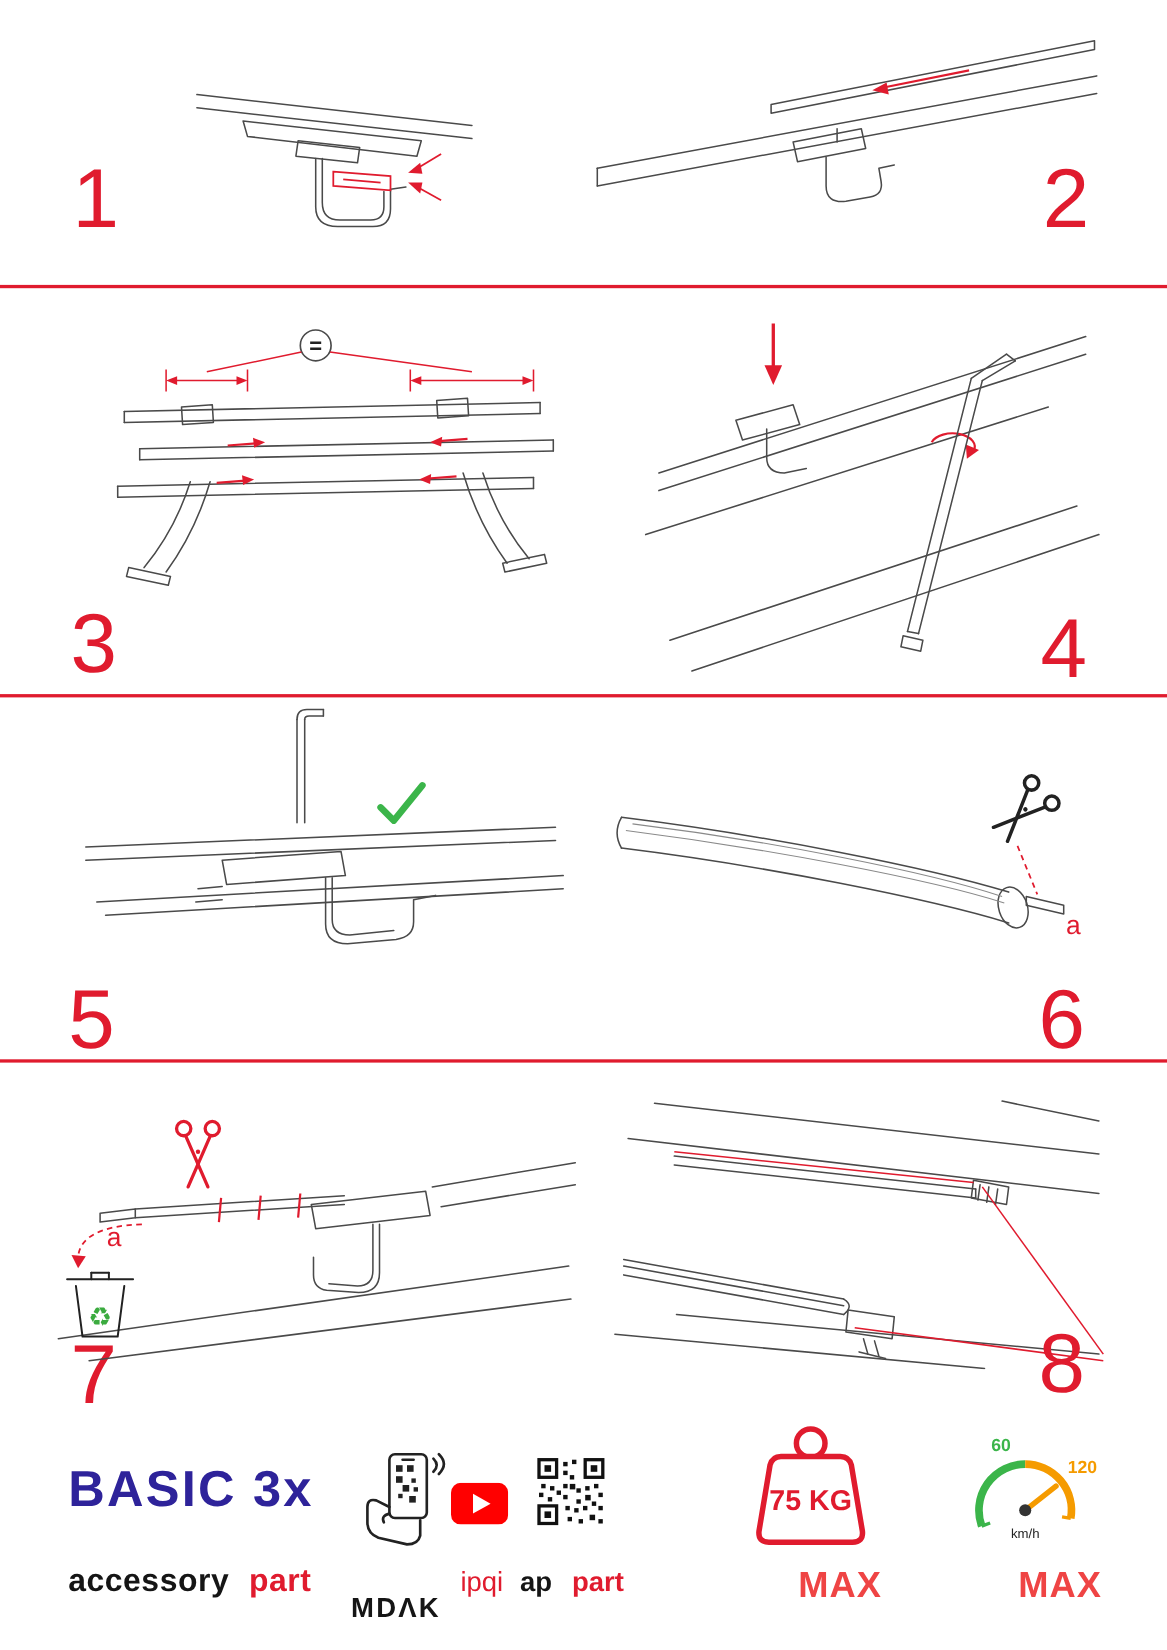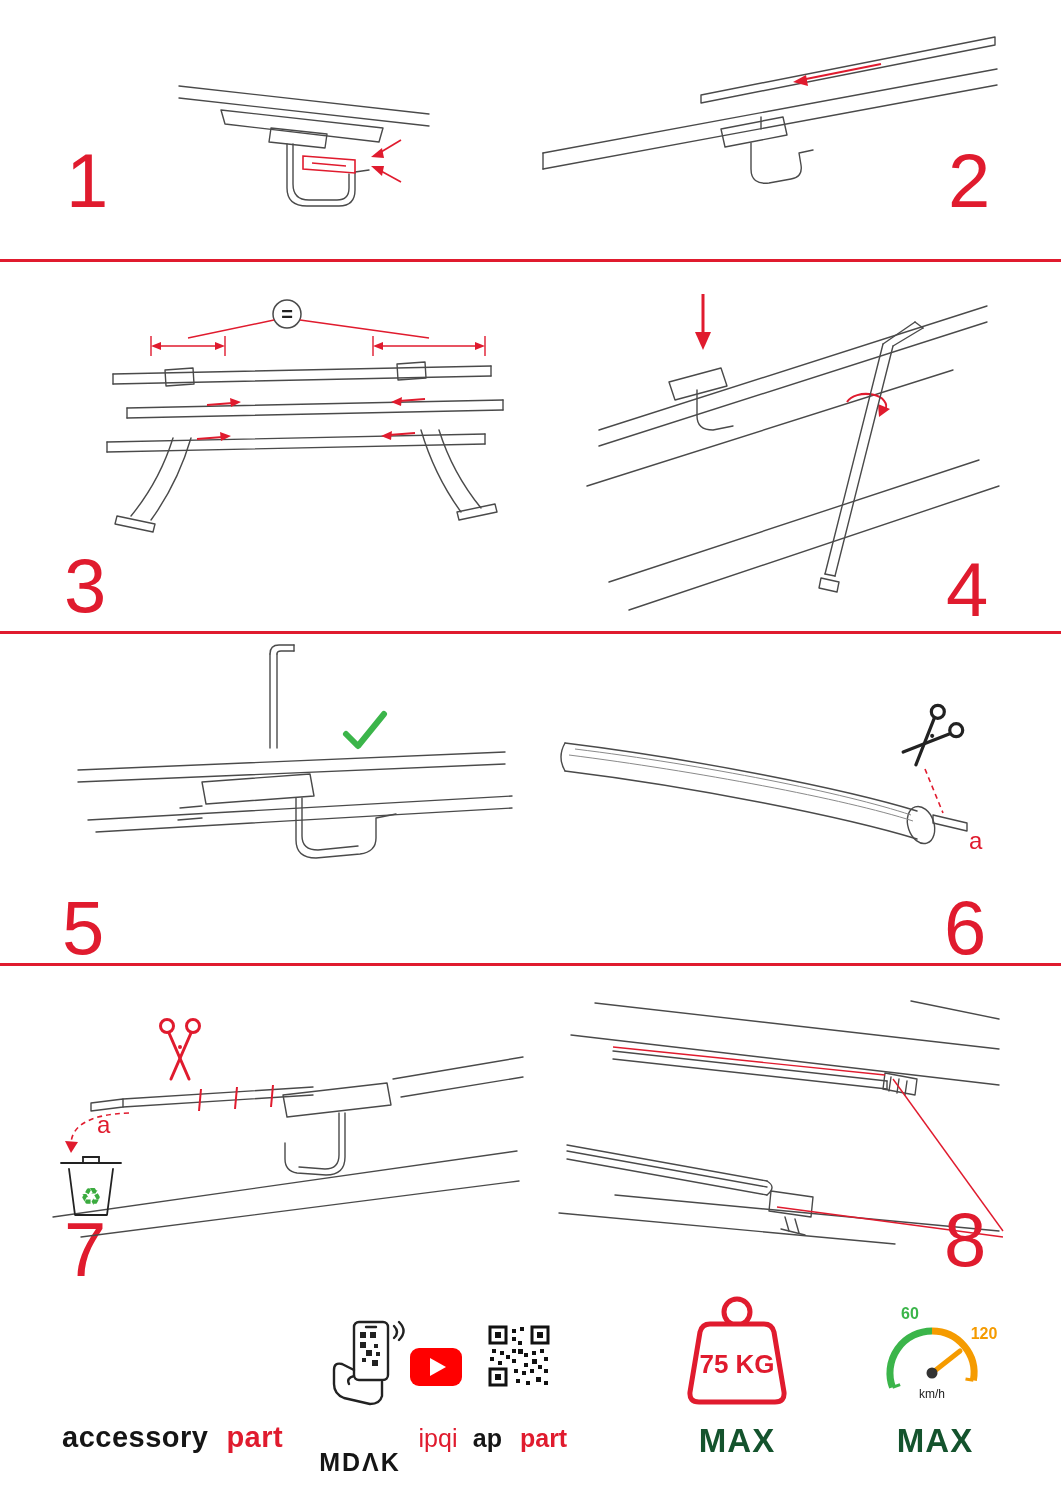--- a/index.html
+++ b/index.html
@@ -7,21 +7,21 @@
         font-family:"Liberation Sans",sans-serif;overflow:hidden;}
   .abs{position:absolute;}
   .divider{position:absolute;left:0;width:1061px;height:3px;background:#e01b2e;}
   .step-num{position:absolute;color:#e01b2e;font-size:76px;line-height:1;font-weight:400;}
   .illus{position:absolute;display:block;}
   .product-name{position:absolute;color:#2e239a;font-size:46px;font-weight:800;letter-spacing:2px;}
   .brand-line{position:absolute;font-size:29px;font-weight:700;letter-spacing:.5px;color:#151515;}
   .brand-red{color:#e01b2e;margin-left:18px;}
   .icon-label{position:absolute;text-align:center;font-size:25px;font-weight:600;color:#151515;}
   .icon-label.red{color:#e01b2e;font-weight:400;}
-  .max-label{position:absolute;text-align:center;font-size:33px;font-weight:600;color:#14532d;letter-spacing:1px;}
+  .max-label{position:absolute;text-align:right;font-size:33px;font-weight:600;color:#ef4444;letter-spacing:1px;}
 </style>
 </head>
 <body>
 
 <div class="page">
 
   <div class="step-num" style="left:66px;top:143px">1</div>
 
   <svg class="illus" style="left:175px;top:70px" width="260" height="165" viewBox="0 0 260 165">
     <g stroke="#4a4a4a" stroke-width="1.4" fill="none" stroke-linecap="round" stroke-linejoin="round">
@@ -268,20 +268,21 @@
     </g>
     <g stroke="#e01b2e" stroke-width="1.4" fill="none">
       <path d="M58 62 L330 90"></path>
       <path d="M448 246 L338 94"></path>
       <path d="M448 252 L222 222"></path>
     </g>
   </svg>
 
   <div class="step-num" style="left:944px;top:1202px">8</div>
 
+  <div class="product-name" style="left:62px;top:1326px">BASIC 3x</div>
 
   <div class="brand-line" style="left:62px;top:1421px">
     <span>accessory</span><span class="brand-red">part</span>
   </div>
 
   <svg class="abs" style="left:318px;top:1318px" width="90" height="92" viewBox="0 0 90 92">
     <g stroke="#222" stroke-width="2.4" fill="none" stroke-linecap="round" stroke-linejoin="round">
       <rect x="36" y="4" width="34" height="58" rx="5"></rect>
       <path d="M48 9 L58 9"></path>
       <path d="M76 8 Q82 14 76 20"></path>

